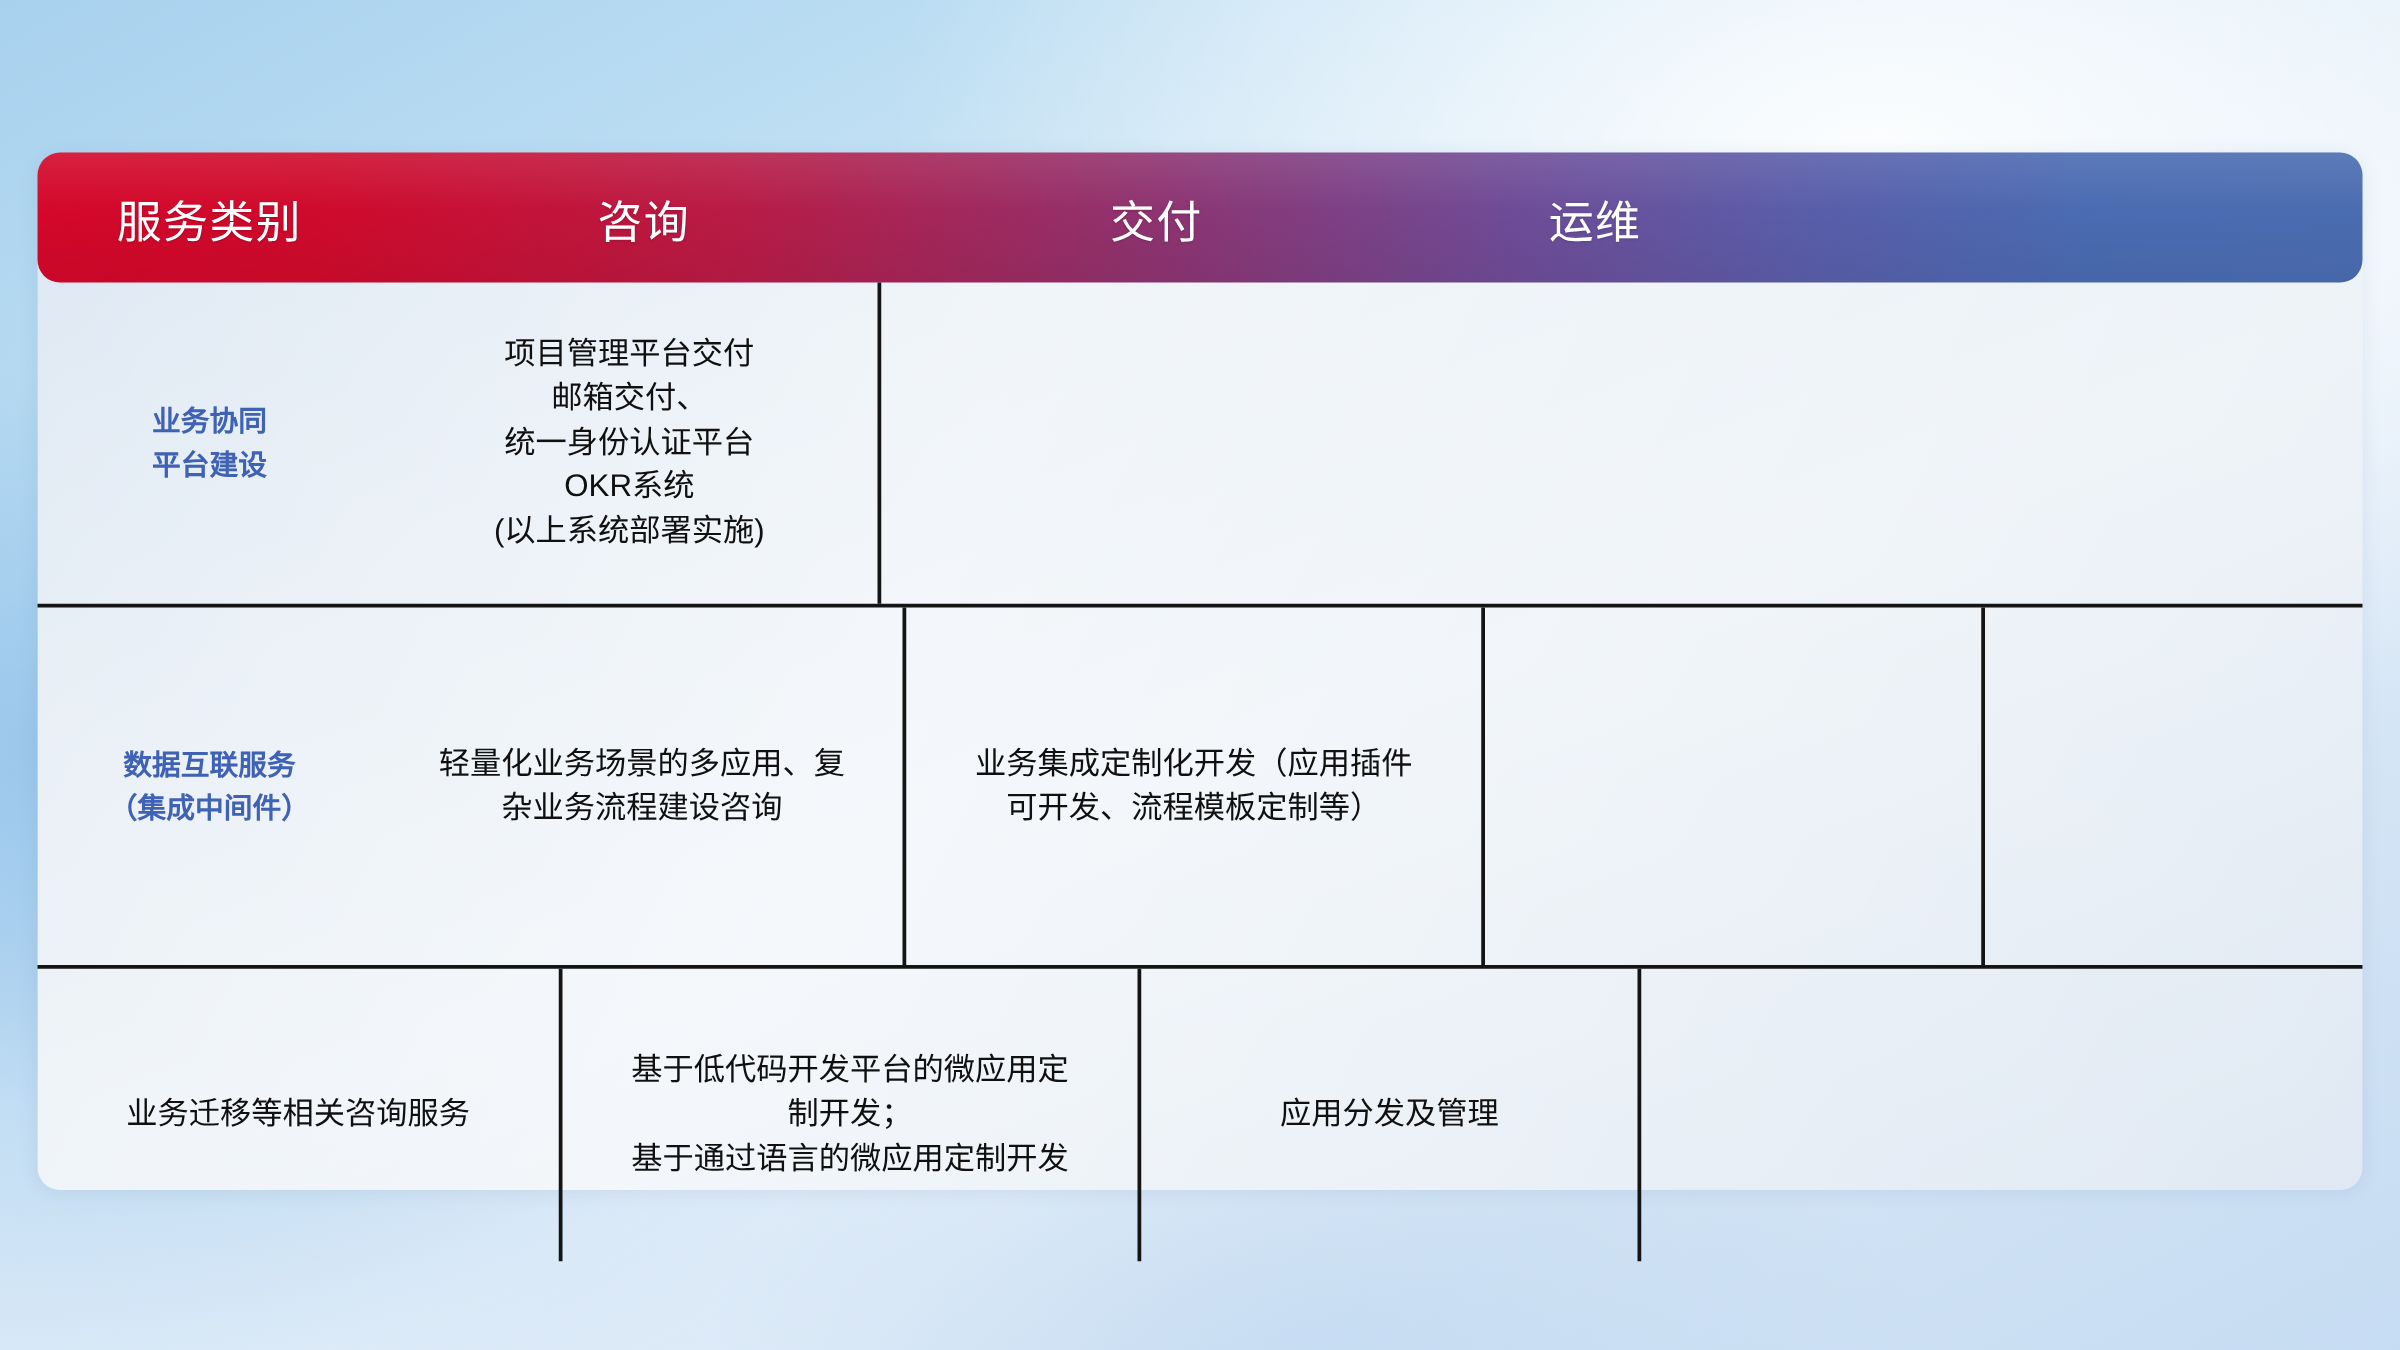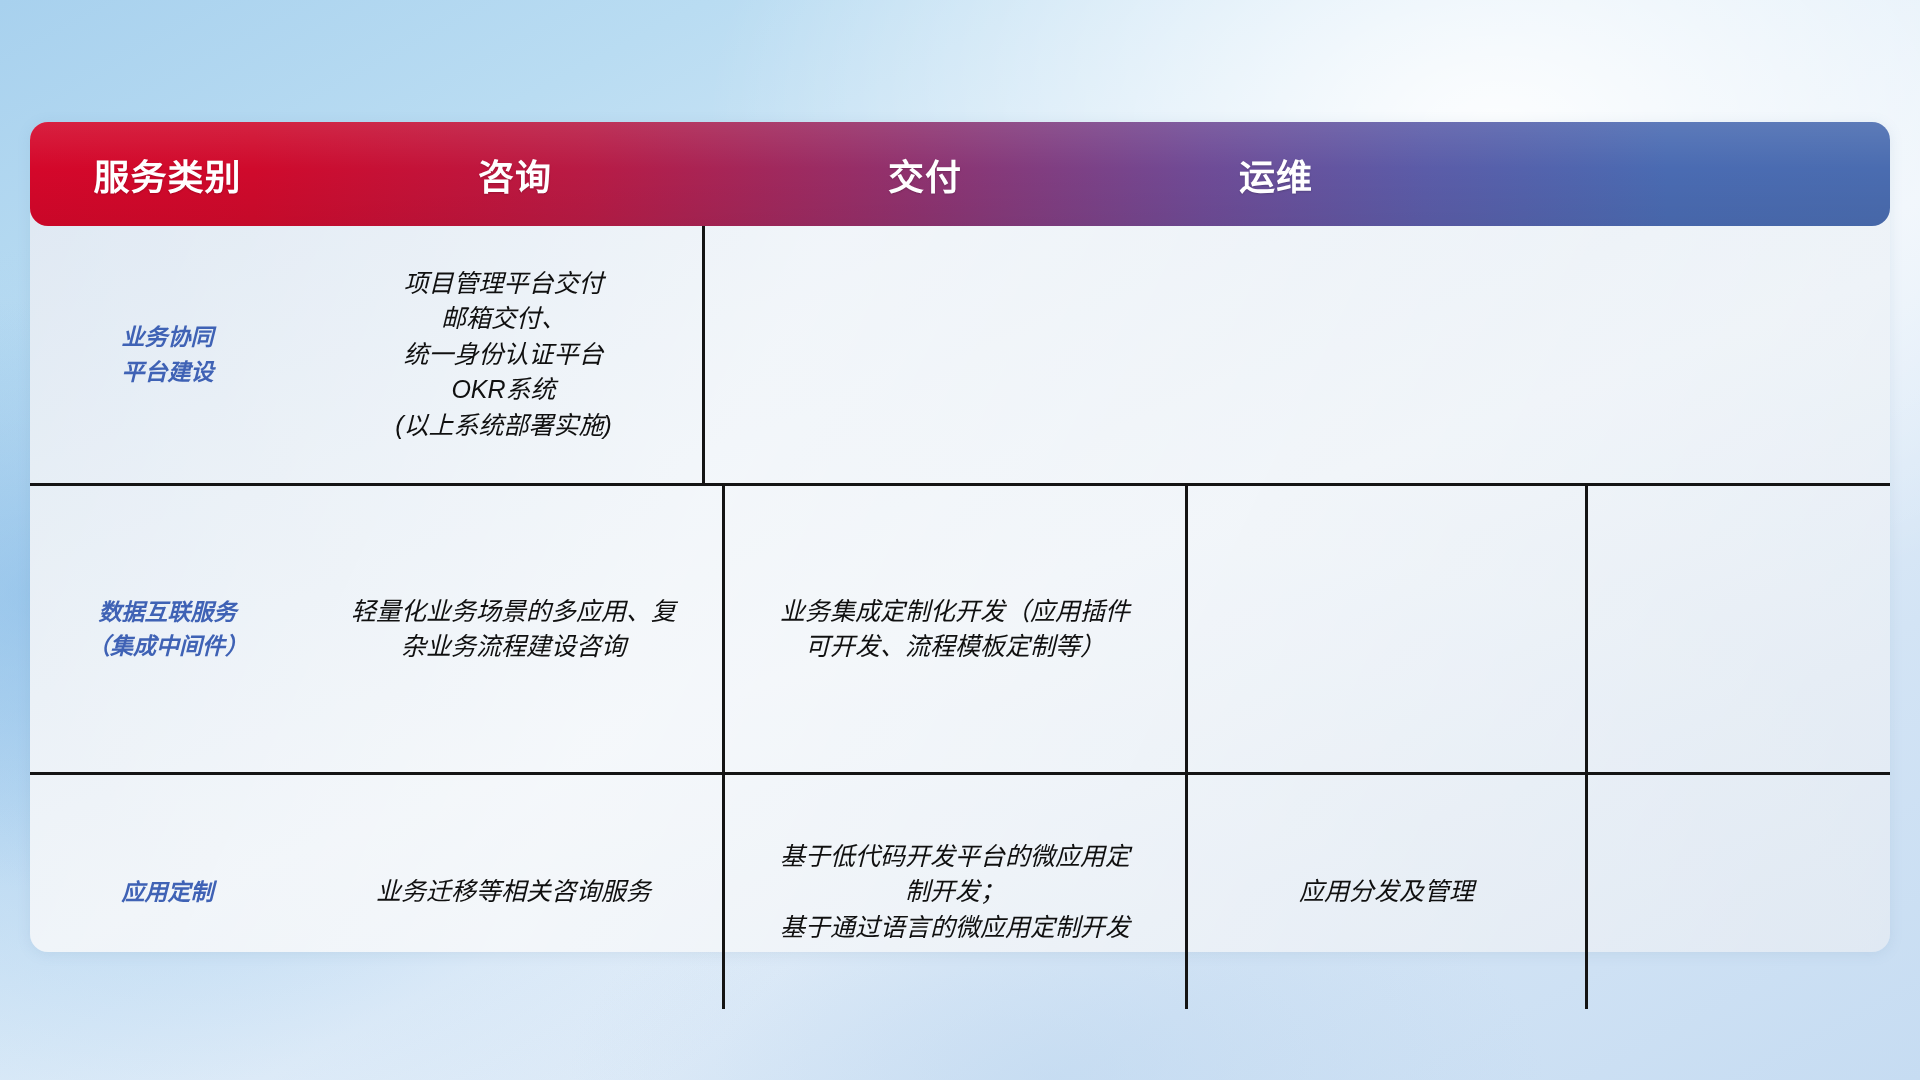--- a/index.html
+++ b/index.html
@@ -78,21 +78,21 @@
     position:absolute;
     inset:0;
     background: linear-gradient(180deg, rgba(255,255,255,0.10) 0%, rgba(255,255,255,0.0) 45%, rgba(0,0,0,0.05) 100%);
     pointer-events:none;
   }
   .th {
     position: relative;
     z-index: 1;
     color: #ffffff;
     font-size: 36px;
-    font-weight: bold;
+    font-weight: normal;
     text-align: center;
     letter-spacing: 1px;
     text-shadow: 0 1px 2px rgba(0,0,0,0.18);
   }
 
   
   .c0 { width: 275px; }
   .c1 { width: 420px; }
   .c2 { width: 463px; }
   .c3 { width: 400px; }
@@ -122,21 +122,20 @@
     display: flex;
     align-items: center;
     justify-content: center;
     box-sizing: border-box;
     padding: 6px 16px;
     text-align: center;
     font-size: 25px;
     line-height: 1.42;
     color: #101010;
     white-space: pre-line;
-    font-style: italic;
   }
   .cell.sep { border-right: 3px solid #141414; }
   .cell.cat {
     color: #3f62b5;
     font-weight: bold;
     font-size: 23px;
     line-height: 1.5;
   }
 
   
@@ -172,21 +171,20 @@
 （集成中间件）</div>
         <div class="cell sep c1">轻量化业务场景的多应用、复
 杂业务流程建设咨询</div>
         <div class="cell sep c2">业务集成定制化开发（应用插件
 可开发、流程模板定制等）</div>
         <div class="cell sep c3"></div>
         <div class="cell c4"></div>
       </div>
 
       <div class="row row-3">
-        <div class="cell cat c0">应用定制</div>
         <div class="cell sep c1">业务迁移等相关咨询服务</div>
         <div class="cell sep c2">基于低代码开发平台的微应用定
 制开发；
 基于通过语言的微应用定制开发</div>
         <div class="cell sep c3">应用分发及管理</div>
         <div class="cell c4"></div>
       </div>
 
     </div>
   </div>

